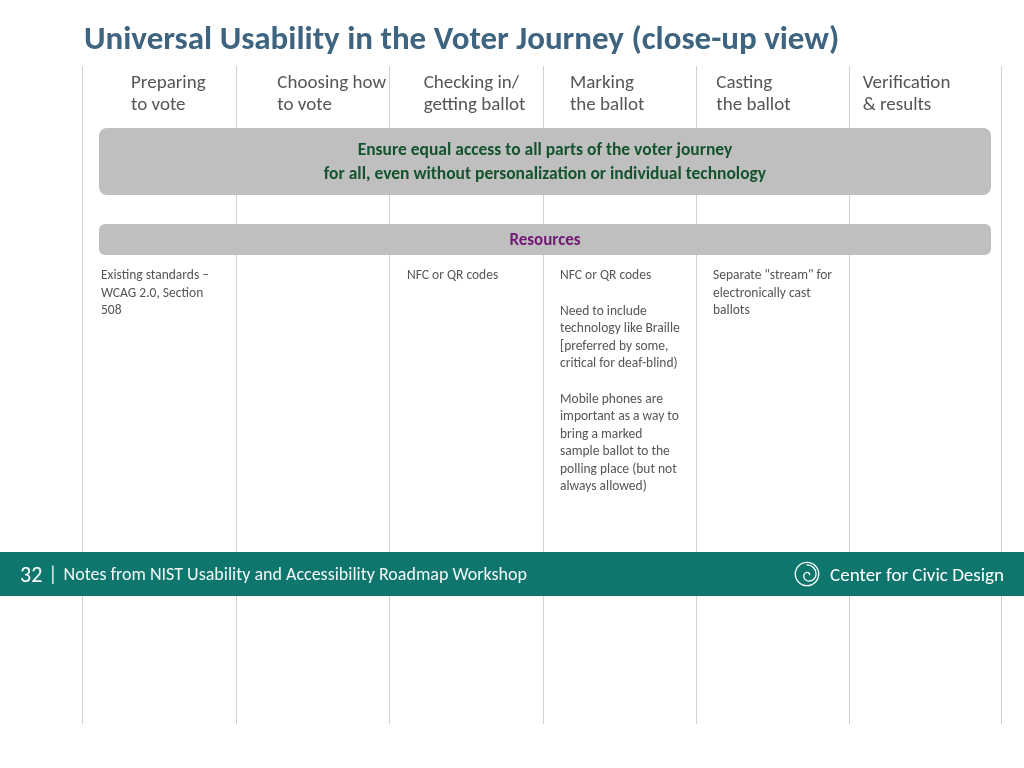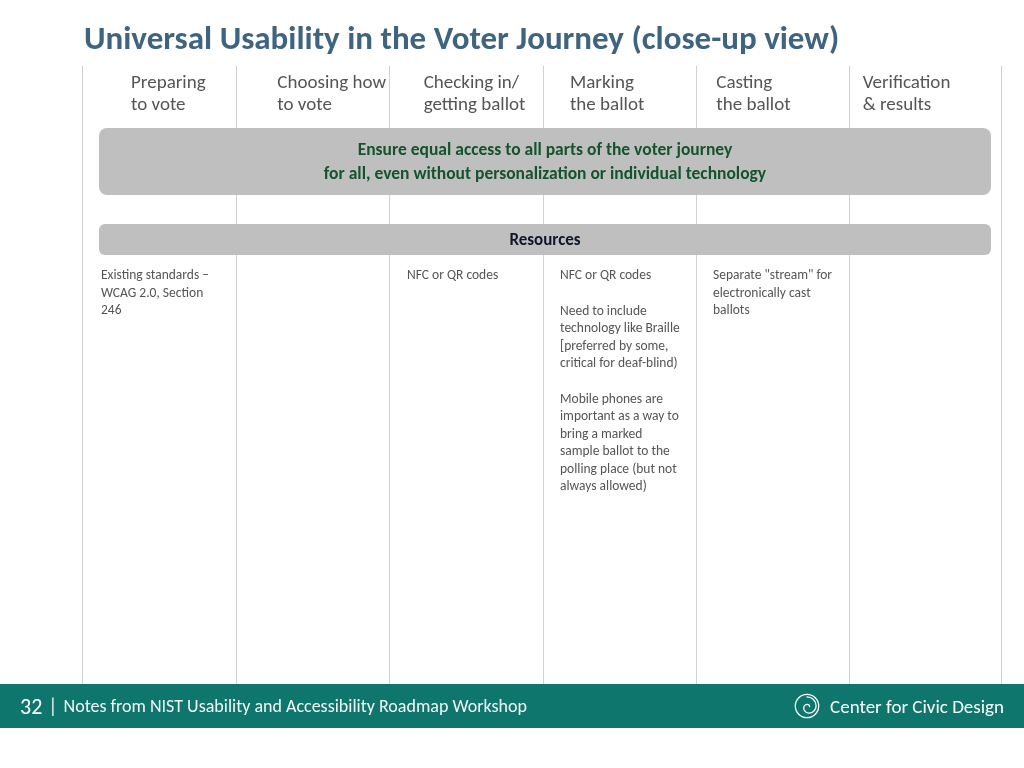--- a/index.html
+++ b/index.html
@@ -1,24 +1,24 @@
 <!DOCTYPE html>
 <html><head>
 <meta charset="utf-8">
 <style>
   * { box-sizing: border-box; margin: 0; padding: 0; }
   html, body { width: 1024px; height: 768px; font-family: Calibri, "Segoe UI", Arial, sans-serif; background: #fff; overflow: hidden; }
-  .slide { position: relative; width: 1024px; height: 728px; }
+  .slide { position: relative; width: 1024px; height: 596px; }
   .title { position: absolute; top: 18px; left: 84px; right: 20px; font-size: 33px; font-weight: 700; color: #3e6480; }
   .grid { position: absolute; top: 66px; left: 82px; width: 920px; height: 658px; border-left: 1px solid #d0d0d0; border-right: 1px solid #d0d0d0; }
   .colline { position: absolute; top: 0; bottom: 0; width: 1px; background: #d0d0d0; }
   .headers { position: absolute; top: 0; left: 0; right: 0; height: 58px; display: flex; margin-left: 40px; }
   .hcell { flex: 1; padding: 5px 8px 0 8px; font-size: 19px; color: #555; line-height: 1.15; }
   .banner1 { position: absolute; top: 62px; left: 16px; right: 10px; background: #bfbfbf; border-radius: 8px; text-align: center; font-weight: 700; font-size: 17.5px; color: #14532d; padding: 10px 20px; line-height: 1.35; }
-  .banner2 { position: absolute; top: 158px; left: 16px; right: 10px; background: #bfbfbf; border-radius: 6px; text-align: center; font-weight: 700; font-size: 17px; color: #0f172a; padding: 5px 20px; }
+  .banner2 { position: absolute; top: 158px; left: 16px; right: 10px; background: #bfbfbf; border-radius: 6px; text-align: center; font-weight: 700; font-size: 17px; color: #701a75; padding: 5px 20px; }
   .body { position: absolute; top: 200px; left: 0; right: 0; bottom: 0; display: flex; }
   .bcell { flex: 1; padding: 0 12px 0 18px; font-size: 13.5px; color: #555; line-height: 1.3; }
   .bcell p { margin-bottom: 18px; }
   .footer { position: absolute; left: 0; right: 0; bottom: 0; height: 44px; background: #0f766e; color: #fff; display: flex; align-items: center; padding: 0 20px; }
   .pagenum { font-size: 22px; font-weight: 400; }
   .pipe { font-size: 20px; margin: 0 6px; opacity: .9; }
   .footertext { font-size: 18px; opacity: .95; }
   .brand { margin-left: auto; display: flex; align-items: center; gap: 10px; font-size: 19px; }
   .spiral { width: 26px; height: 26px; }
 </style>
@@ -46,21 +46,21 @@
 
     <div class="banner1">
       <div>Ensure equal access to all parts of the voter journey</div>
       <div>for all, even without personalization or individual technology</div>
     </div>
 
     <div class="banner2">Resources</div>
 
     <div class="body">
       <div class="bcell">
-        <p>Existing standards – WCAG 2.0, Section 246</p>
+        <p>Existing standards – WCAG 2.0, Section 508</p>
       </div>
       <div class="bcell"></div>
       <div class="bcell">
         <p>NFC or QR codes</p>
       </div>
       <div class="bcell">
         <p>NFC or QR codes</p>
         <p>Need to include technology like Braille [preferred by some, critical for deaf-blind)</p>
         <p>Mobile phones are important as a way to bring a marked sample ballot to the polling place (but not always allowed)</p>
       </div>

